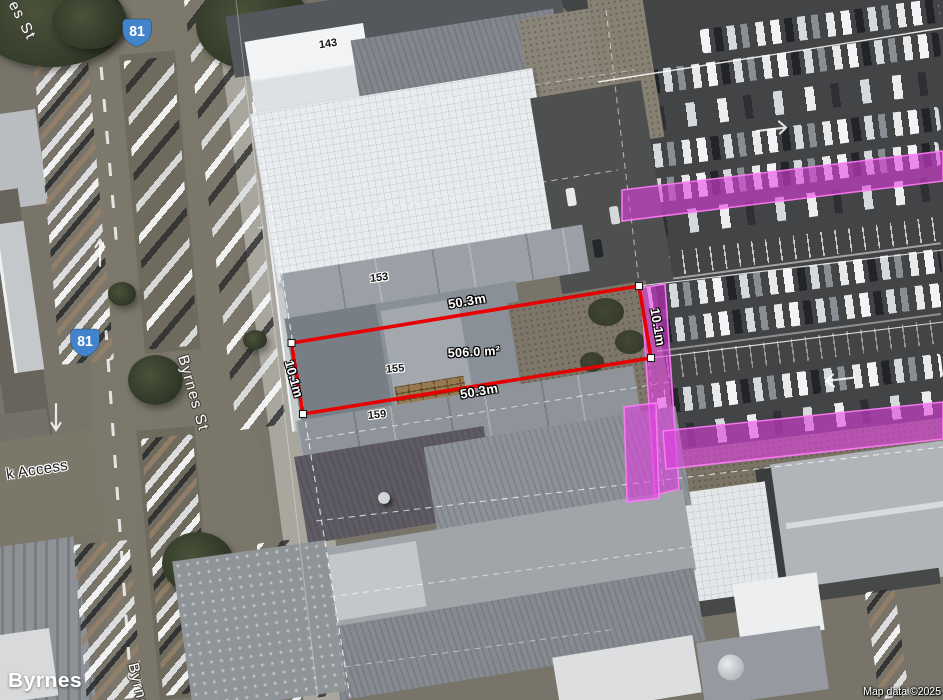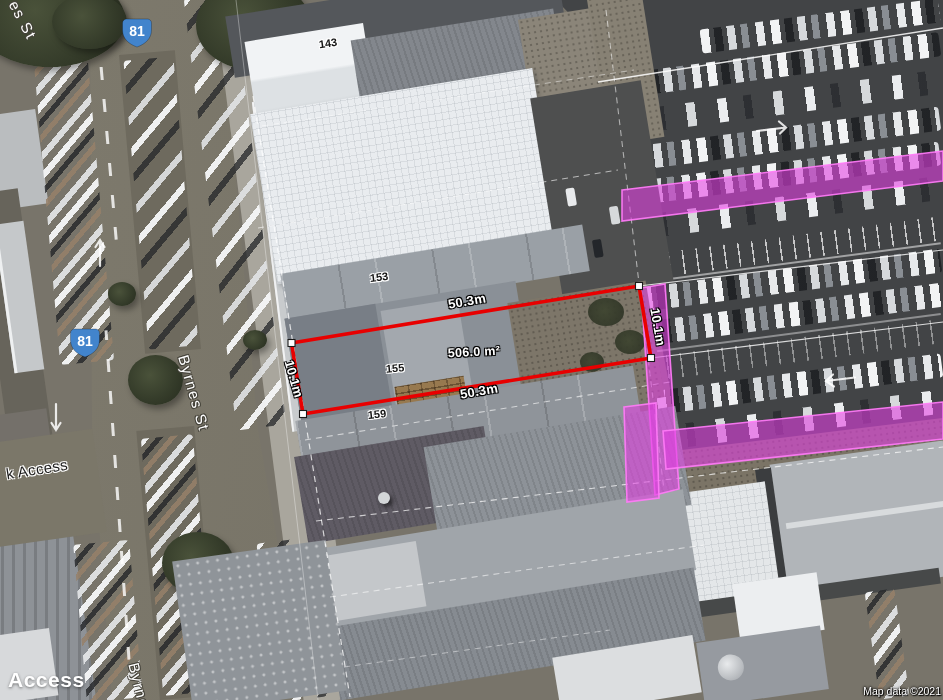--- a/index.html
+++ b/index.html
@@ -209,16 +209,16 @@
     </svg>
     <span>81</span>
   </div>
   <div class="shield" style="left:85px;top:343px;">
     <svg viewBox="0 0 34 31">
       <path stroke="rgba(0,0,0,.25)" stroke-width="1" d="M17,29.5 C8.5,26.5 2.5,21 2.5,12.5 L2.5,5.5 C2.5,3.3 4.3,1.5 6.5,1.5 L27.5,1.5 C29.7,1.5 31.5,3.3 31.5,5.5 L31.5,12.5 C31.5,21 25.5,26.5 17,29.5 Z" fill="#4284cc"></path>
     </svg>
     <span>81</span>
   </div>
 
-  <div class="logo" style="left:8px;top:668px;">Access</div>
-  <div class="attrib" style="right:2px;top:685px;">Map data ©2021</div>
+  <div class="logo" style="left:8px;top:668px;">Byrnes</div>
+  <div class="attrib" style="right:2px;top:685px;">Map data ©2025</div>
 
 </div>
 
 </body></html>

